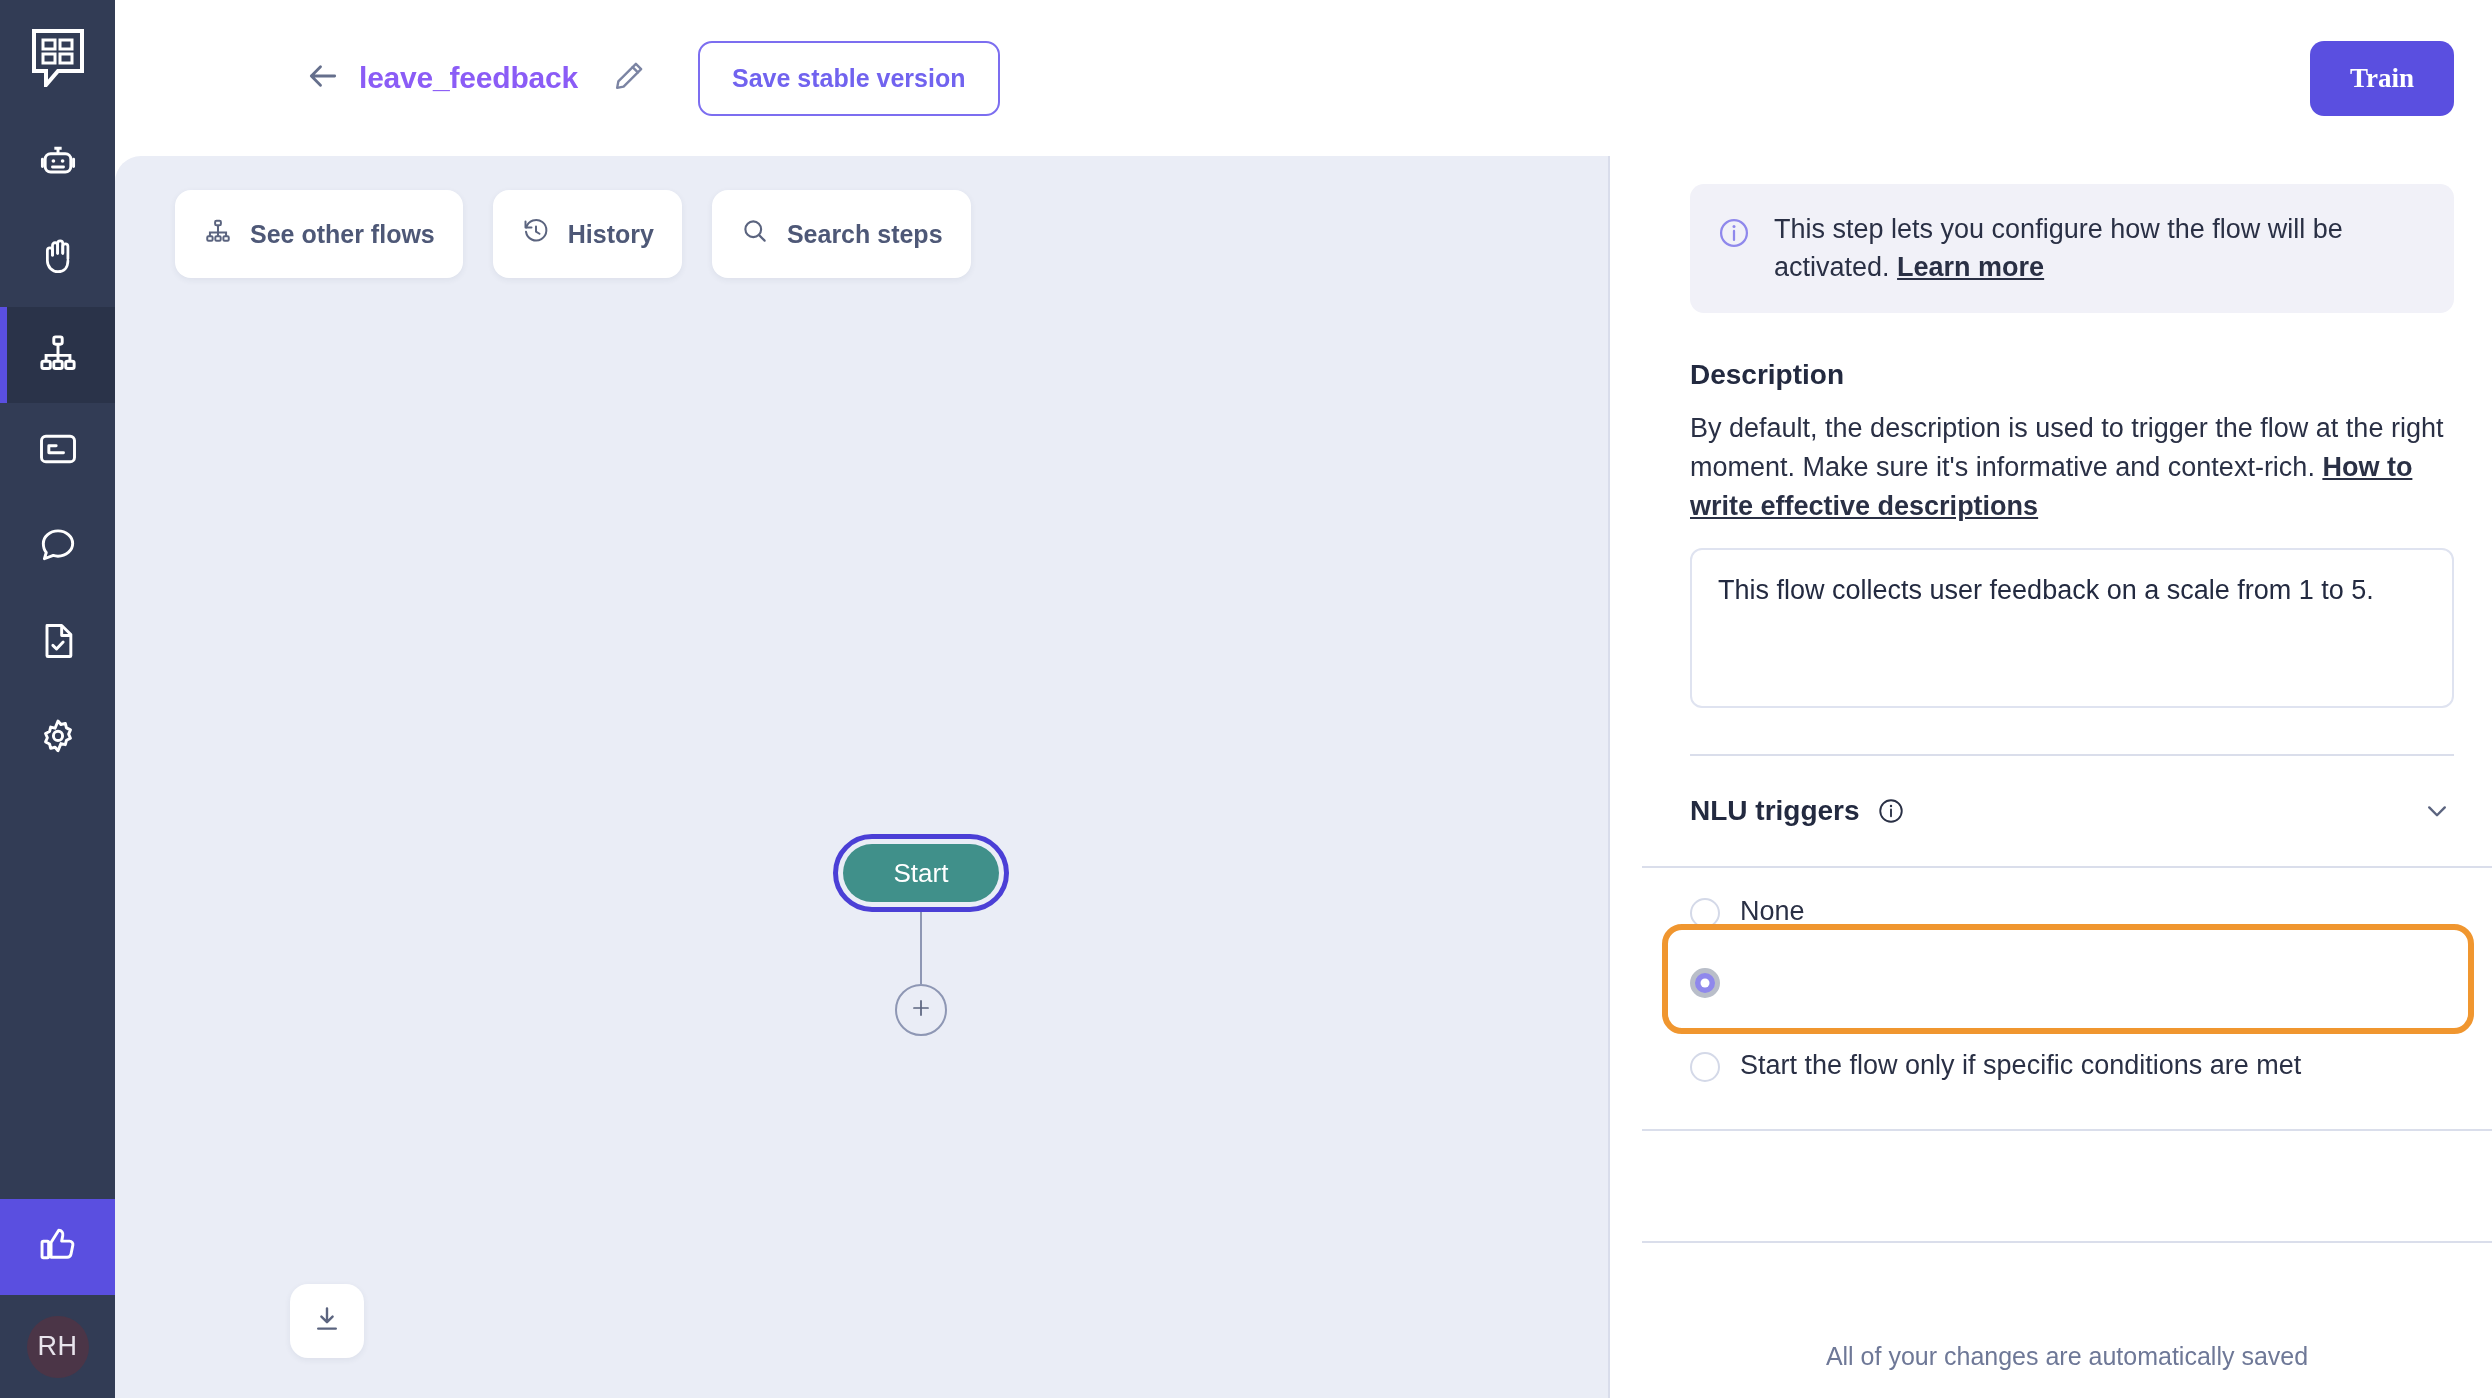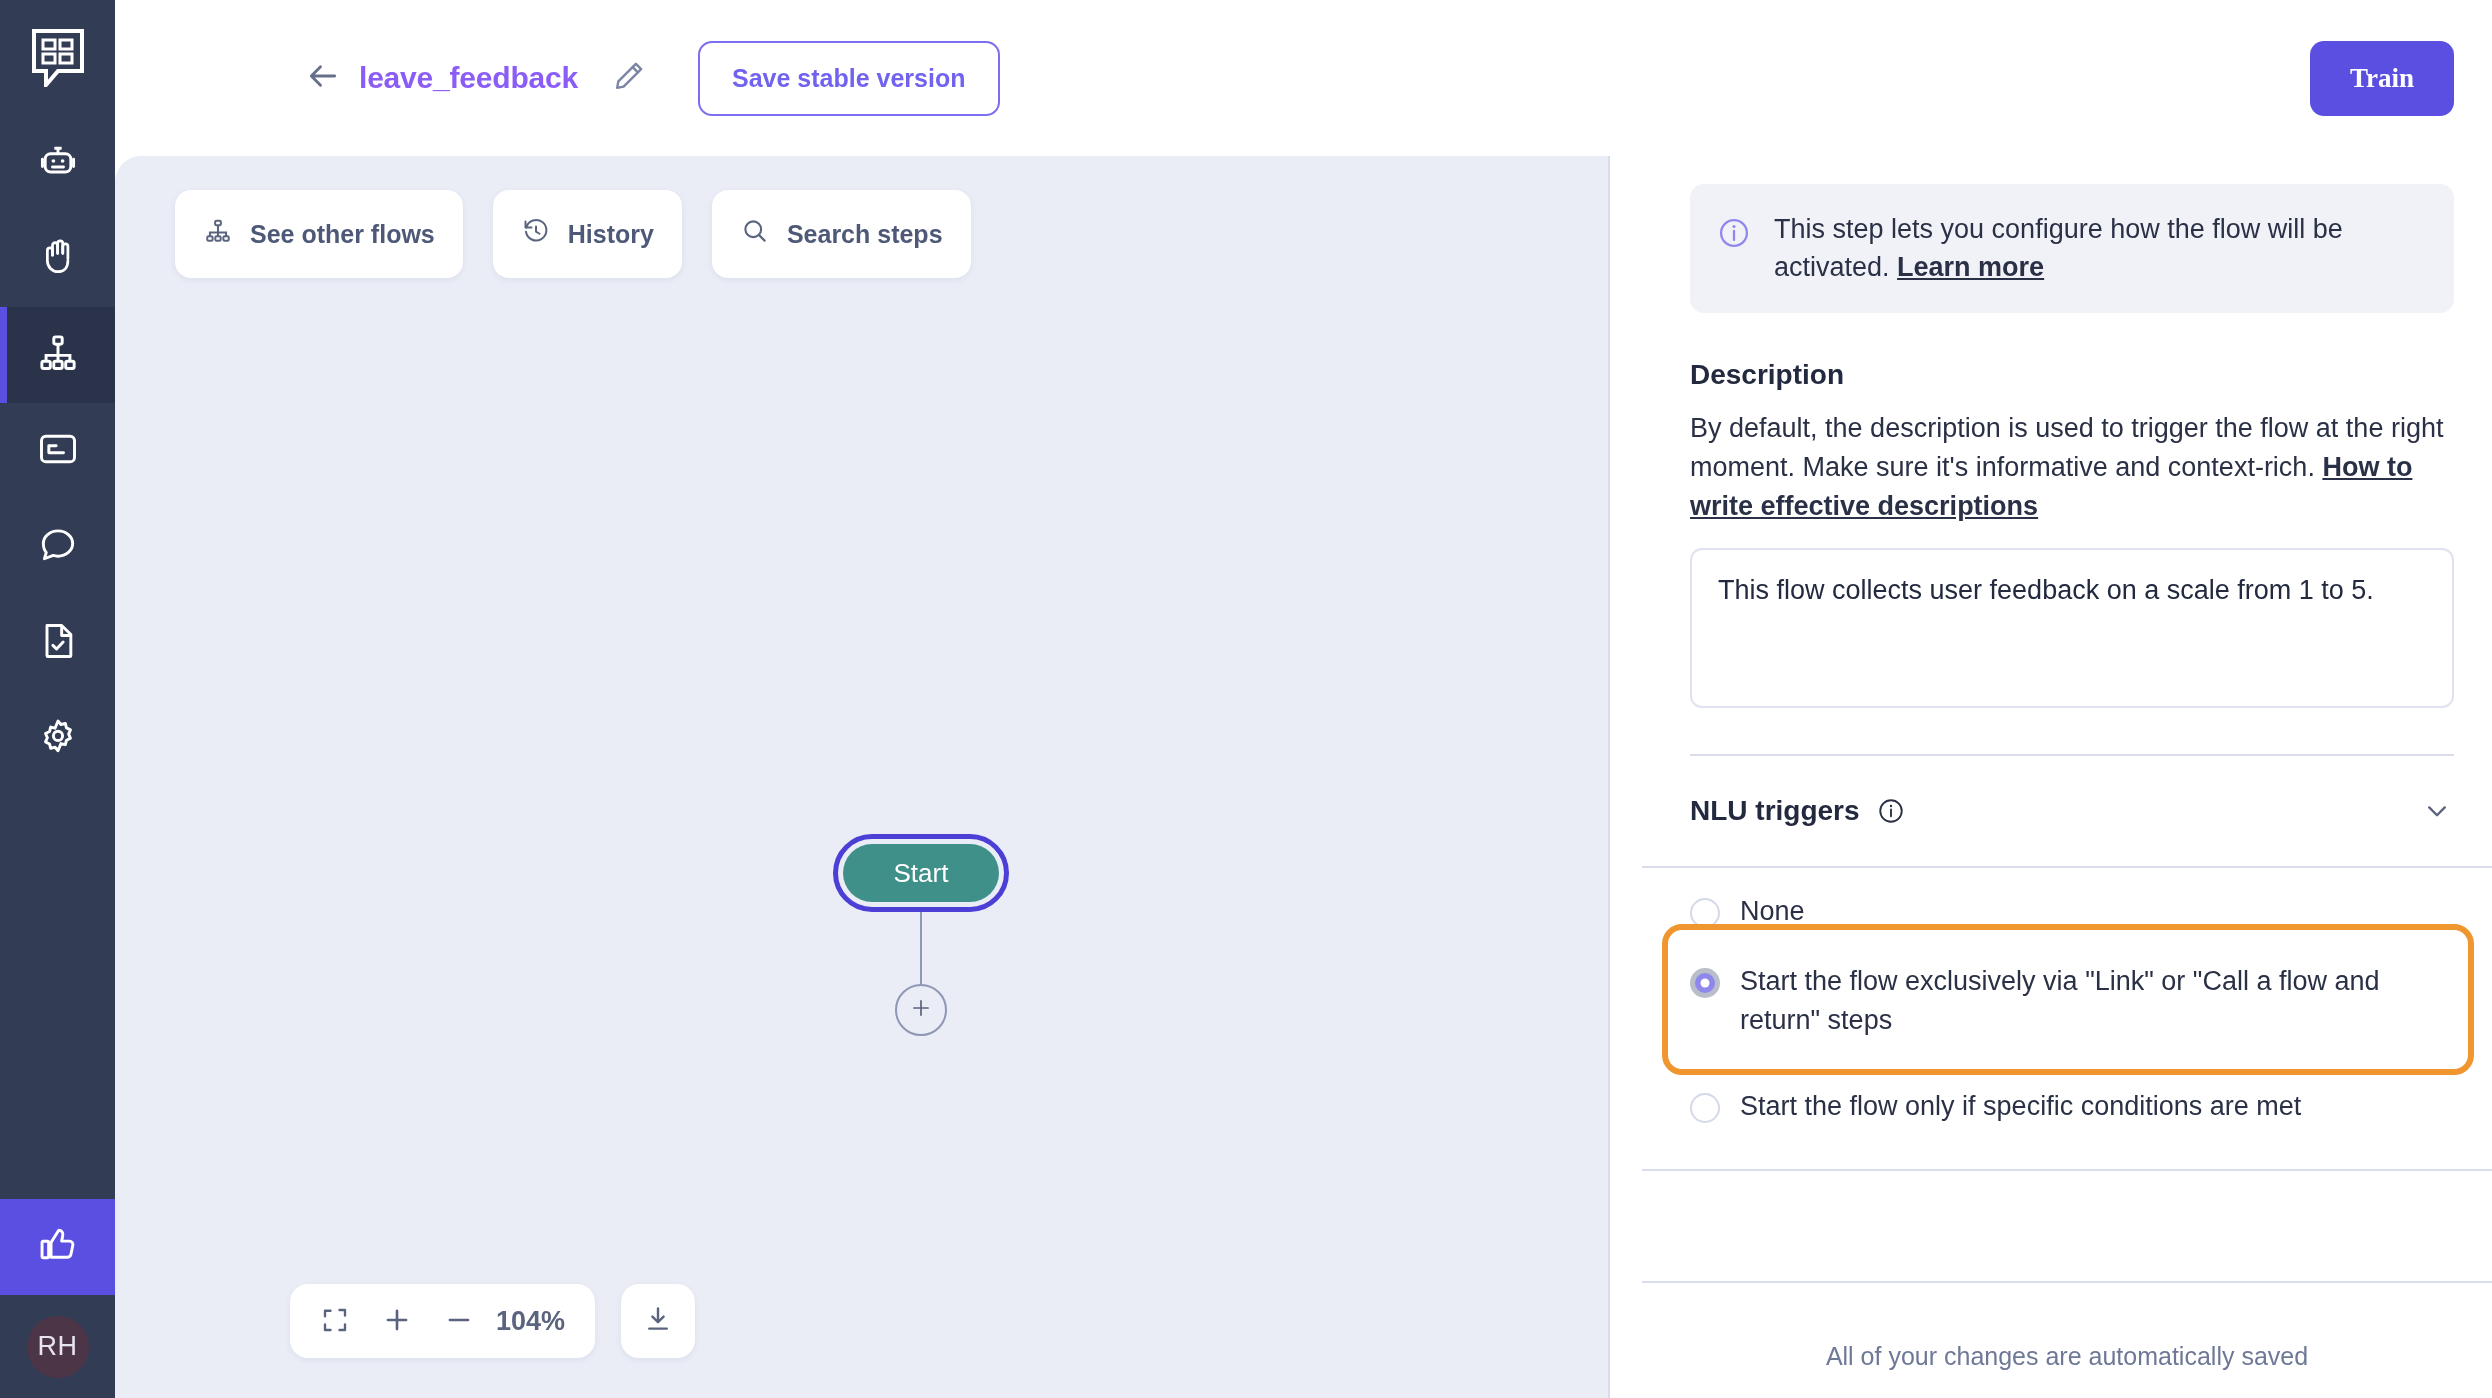--- a/index.html
+++ b/index.html
@@ -413,44 +413,20 @@
           <div class="plus-node">
             <span>
               <svg width="26" height="26" viewBox="0 0 24 24" fill="none" stroke="#5b647f" stroke-width="1.6" stroke-linecap="round">
                 <path d="M12 5.5v13M5.5 12h13"></path>
               </svg>
             </span>
           </div>
         </div>
 
         <div class="zoom-bar">
-          <div class="zoom-group">
-            <button class="z-btn">
-              <span>
-                <svg width="30" height="30" viewBox="0 0 24 24" fill="none" stroke="#5b647f" stroke-width="1.9" stroke-linecap="round" stroke-linejoin="round">
-                  <path d="M4 9V4.6h4.4M15.6 4h4.4v4.4M20 15.6V20h-4.4M8.4 20H4v-4.4"></path>
-                </svg>
-              </span>
-            </button>
-            <button class="z-btn">
-              <span>
-                <svg width="32" height="32" viewBox="0 0 24 24" fill="none" stroke="#5b647f" stroke-width="2" stroke-linecap="round">
-                  <path d="M12 5.2v13.6M5.2 12h13.6"></path>
-                </svg>
-              </span>
-            </button>
-            <button class="z-btn">
-              <span>
-                <svg width="32" height="32" viewBox="0 0 24 24" fill="none" stroke="#5b647f" stroke-width="2" stroke-linecap="round">
-                  <path d="M5.2 12h13.6"></path>
-                </svg>
-              </span>
-            </button>
-            <div class="z-label">104%</div>
-          </div>
           <div class="dl-group">
             <span>
               <svg width="32" height="32" viewBox="0 0 24 24" fill="none" stroke="#5b647f" stroke-width="1.8" stroke-linecap="round" stroke-linejoin="round">
                 <path d="M12 4v10M7.8 10.2L12 14.4l4.2-4.2M5.4 19.2h13.2"></path>
               </svg>
             </span>
           </div>
         </div>
       </div>
 
@@ -501,21 +477,20 @@
 
             <div class="radio-list">
               <div class="radio-row">
                 <div class="radio"></div>
                 <div class="radio-label">None</div>
               </div>
 
               <div class="hl-wrap">
                 <div class="radio-row" style="padding:22px 0;">
                   <div class="radio checked"></div>
-                  <div class="radio-label" style="max-width:700px;">Start the flow exclusively via "Link" or "Call a flow and return" steps</div>
                 </div>
                 <div class="hl-box"></div>
               </div>
 
               <div class="radio-row" style="margin-top:16px;">
                 <div class="radio"></div>
                 <div class="radio-label">Start the flow only if specific conditions are met</div>
               </div>
             </div>
           </div>

